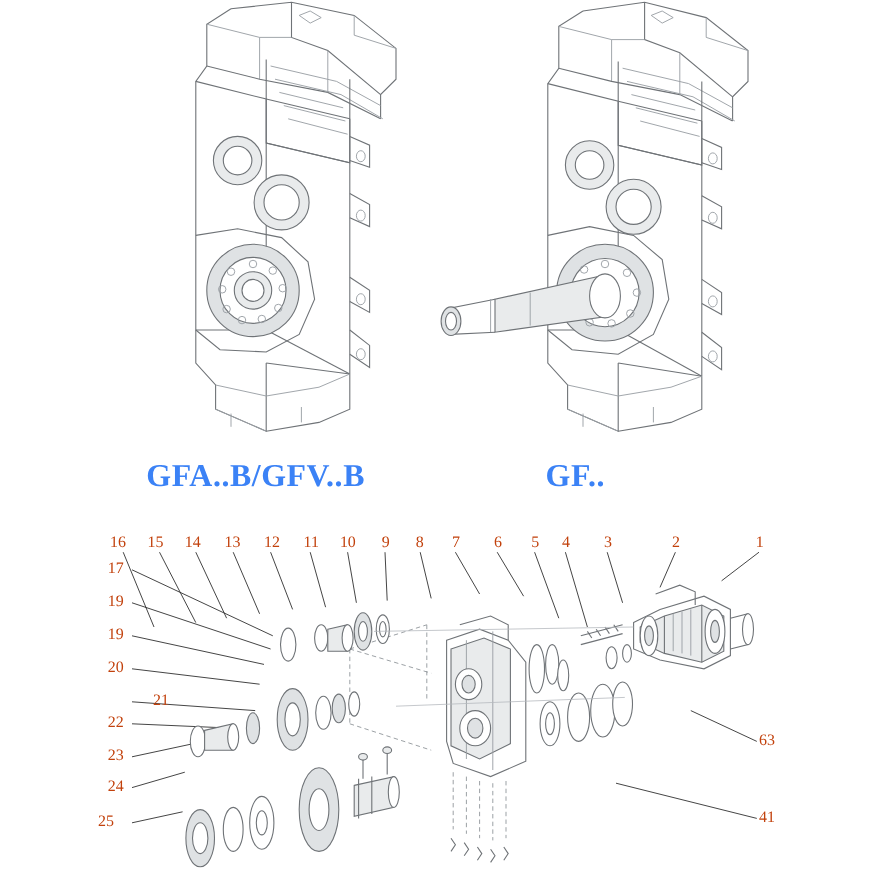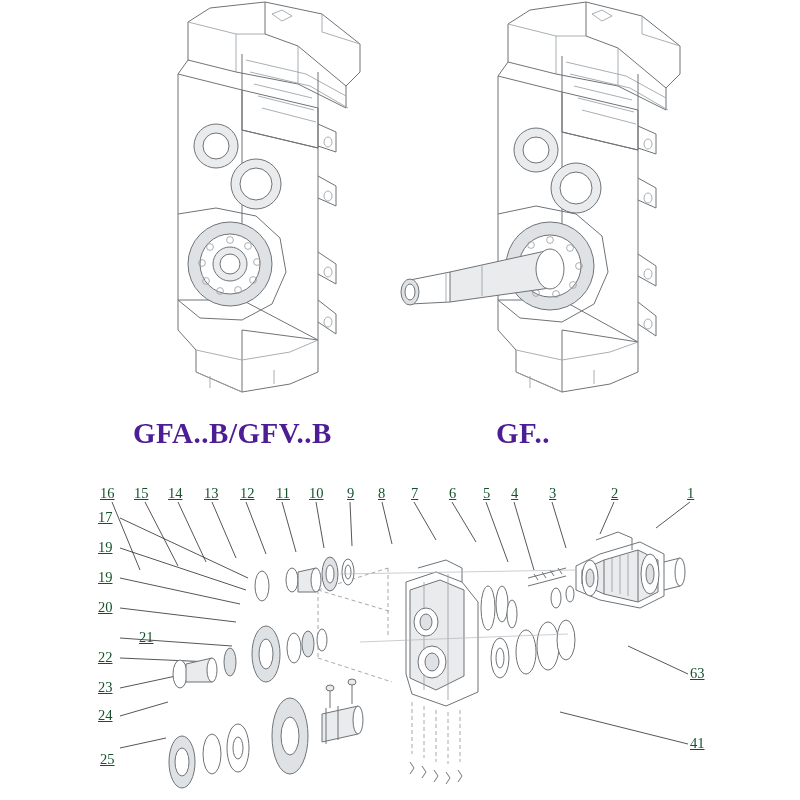--- a/index.html
+++ b/index.html
@@ -34,44 +34,43 @@
     top: 0;
   }
   .view-left  { left: 60px;  width: 340px; height: 400px; }
   .view-right { left: 390px; width: 340px; height: 400px; }
 
   .caption {
     position: absolute;
     font-family: "Liberation Serif", serif;
     font-weight: bold;
     font-size: 29px;
-    color: #4c1d95;
+    color: #3b82f6;
     letter-spacing: 0.5px;
     white-space: nowrap;
   }
   .caption-left  { left: 133px; top: 417px; }
   .caption-right { left: 496px; top: 417px; font-family: Liberation Serif, serif; }
 
   
   .bottom-section {
     position: absolute;
     left: 0;
     top: 462px;
     width: 800px;
     height: 338px;
   }
 
   .num {
     position: absolute;
     font-family: "Liberation Serif", serif;
     font-size: 14.5px;
-    color: #14532d;
+    color: #c2410c;
     line-height: 1;
     white-space: nowrap;
-    text-decoration: underline;
   }
 
   svg { display: block; overflow: visible; }
   .ln   { fill: none; stroke: #6f7377; stroke-width: 1; }
   .ln-l { fill: none; stroke: #9aa0a5; stroke-width: 0.85; }
   .ln-d { fill: none; stroke: #8e9499; stroke-width: 0.8; stroke-dasharray: 4 3; }
   .ln-t { fill: none; stroke: #b3b8bc; stroke-width: 0.7; }
   .fillg  { fill: #e9ebec; stroke: #6f7377; stroke-width: 1; }
   .fillg2 { fill: #dfe2e4; stroke: #6f7377; stroke-width: 1; }
   .fillw  { fill: #ffffff; stroke: #6f7377; stroke-width: 1; }
@@ -408,19 +407,19 @@
     <div class="num" style="left:687px; top:24px;">1</div>
 
     <div class="num" style="left:98px; top:48px;">17</div>
     <div class="num" style="left:98px; top:78px;">19</div>
     <div class="num" style="left:98px; top:108px;">19</div>
     <div class="num" style="left:98px; top:138px;text-align:right;">20</div>
     <div class="num" style="left:98px; top:168px;margin-left:41px;">21</div>
     <div class="num" style="left:98px; top:188px;">22</div>
     <div class="num" style="left:98px; top:218px;">23</div>
     <div class="num" style="left:98px; top:246px;">24</div>
-    <div class="num" style="left:100px; top:278px;margin-top:12px;">25</div>
+    <div class="num" style="left:89px; top:278px;">25</div>
 
     <div class="num" style="left:690px; top:204px;">63</div>
     <div class="num" style="left:690px; top:274px;">41</div>
   </div>
 
 </div>
 
 </body></html>

